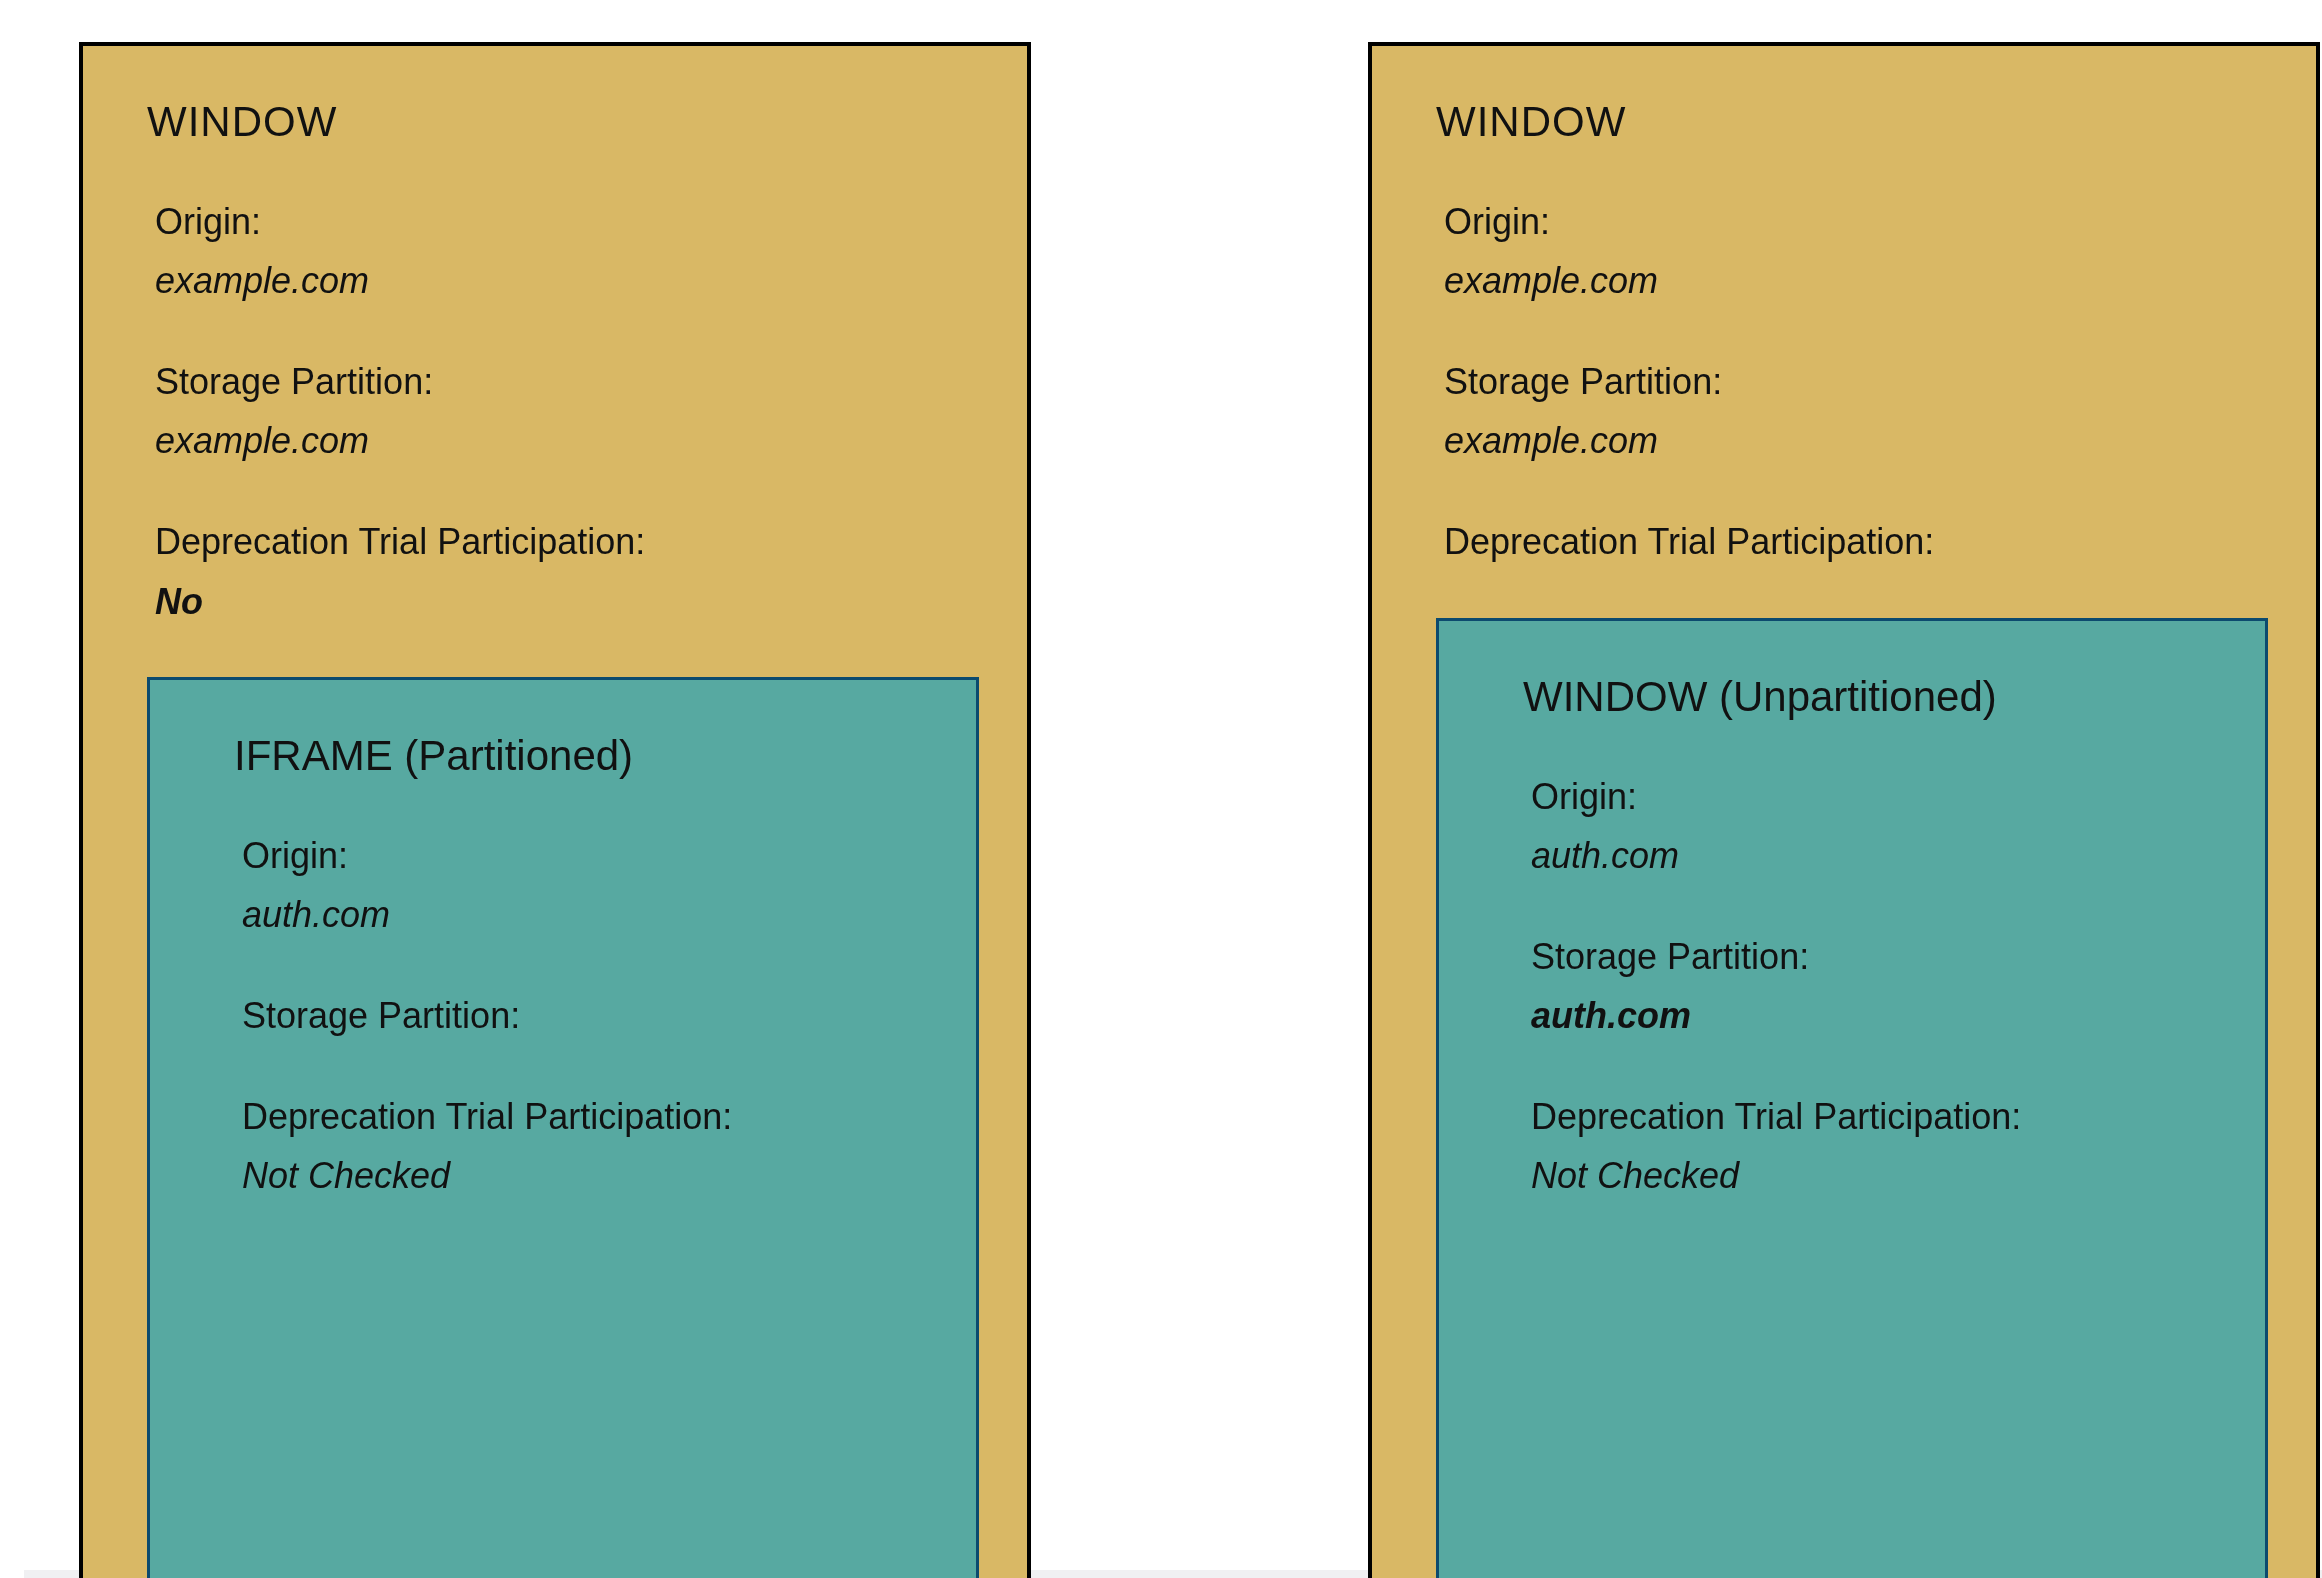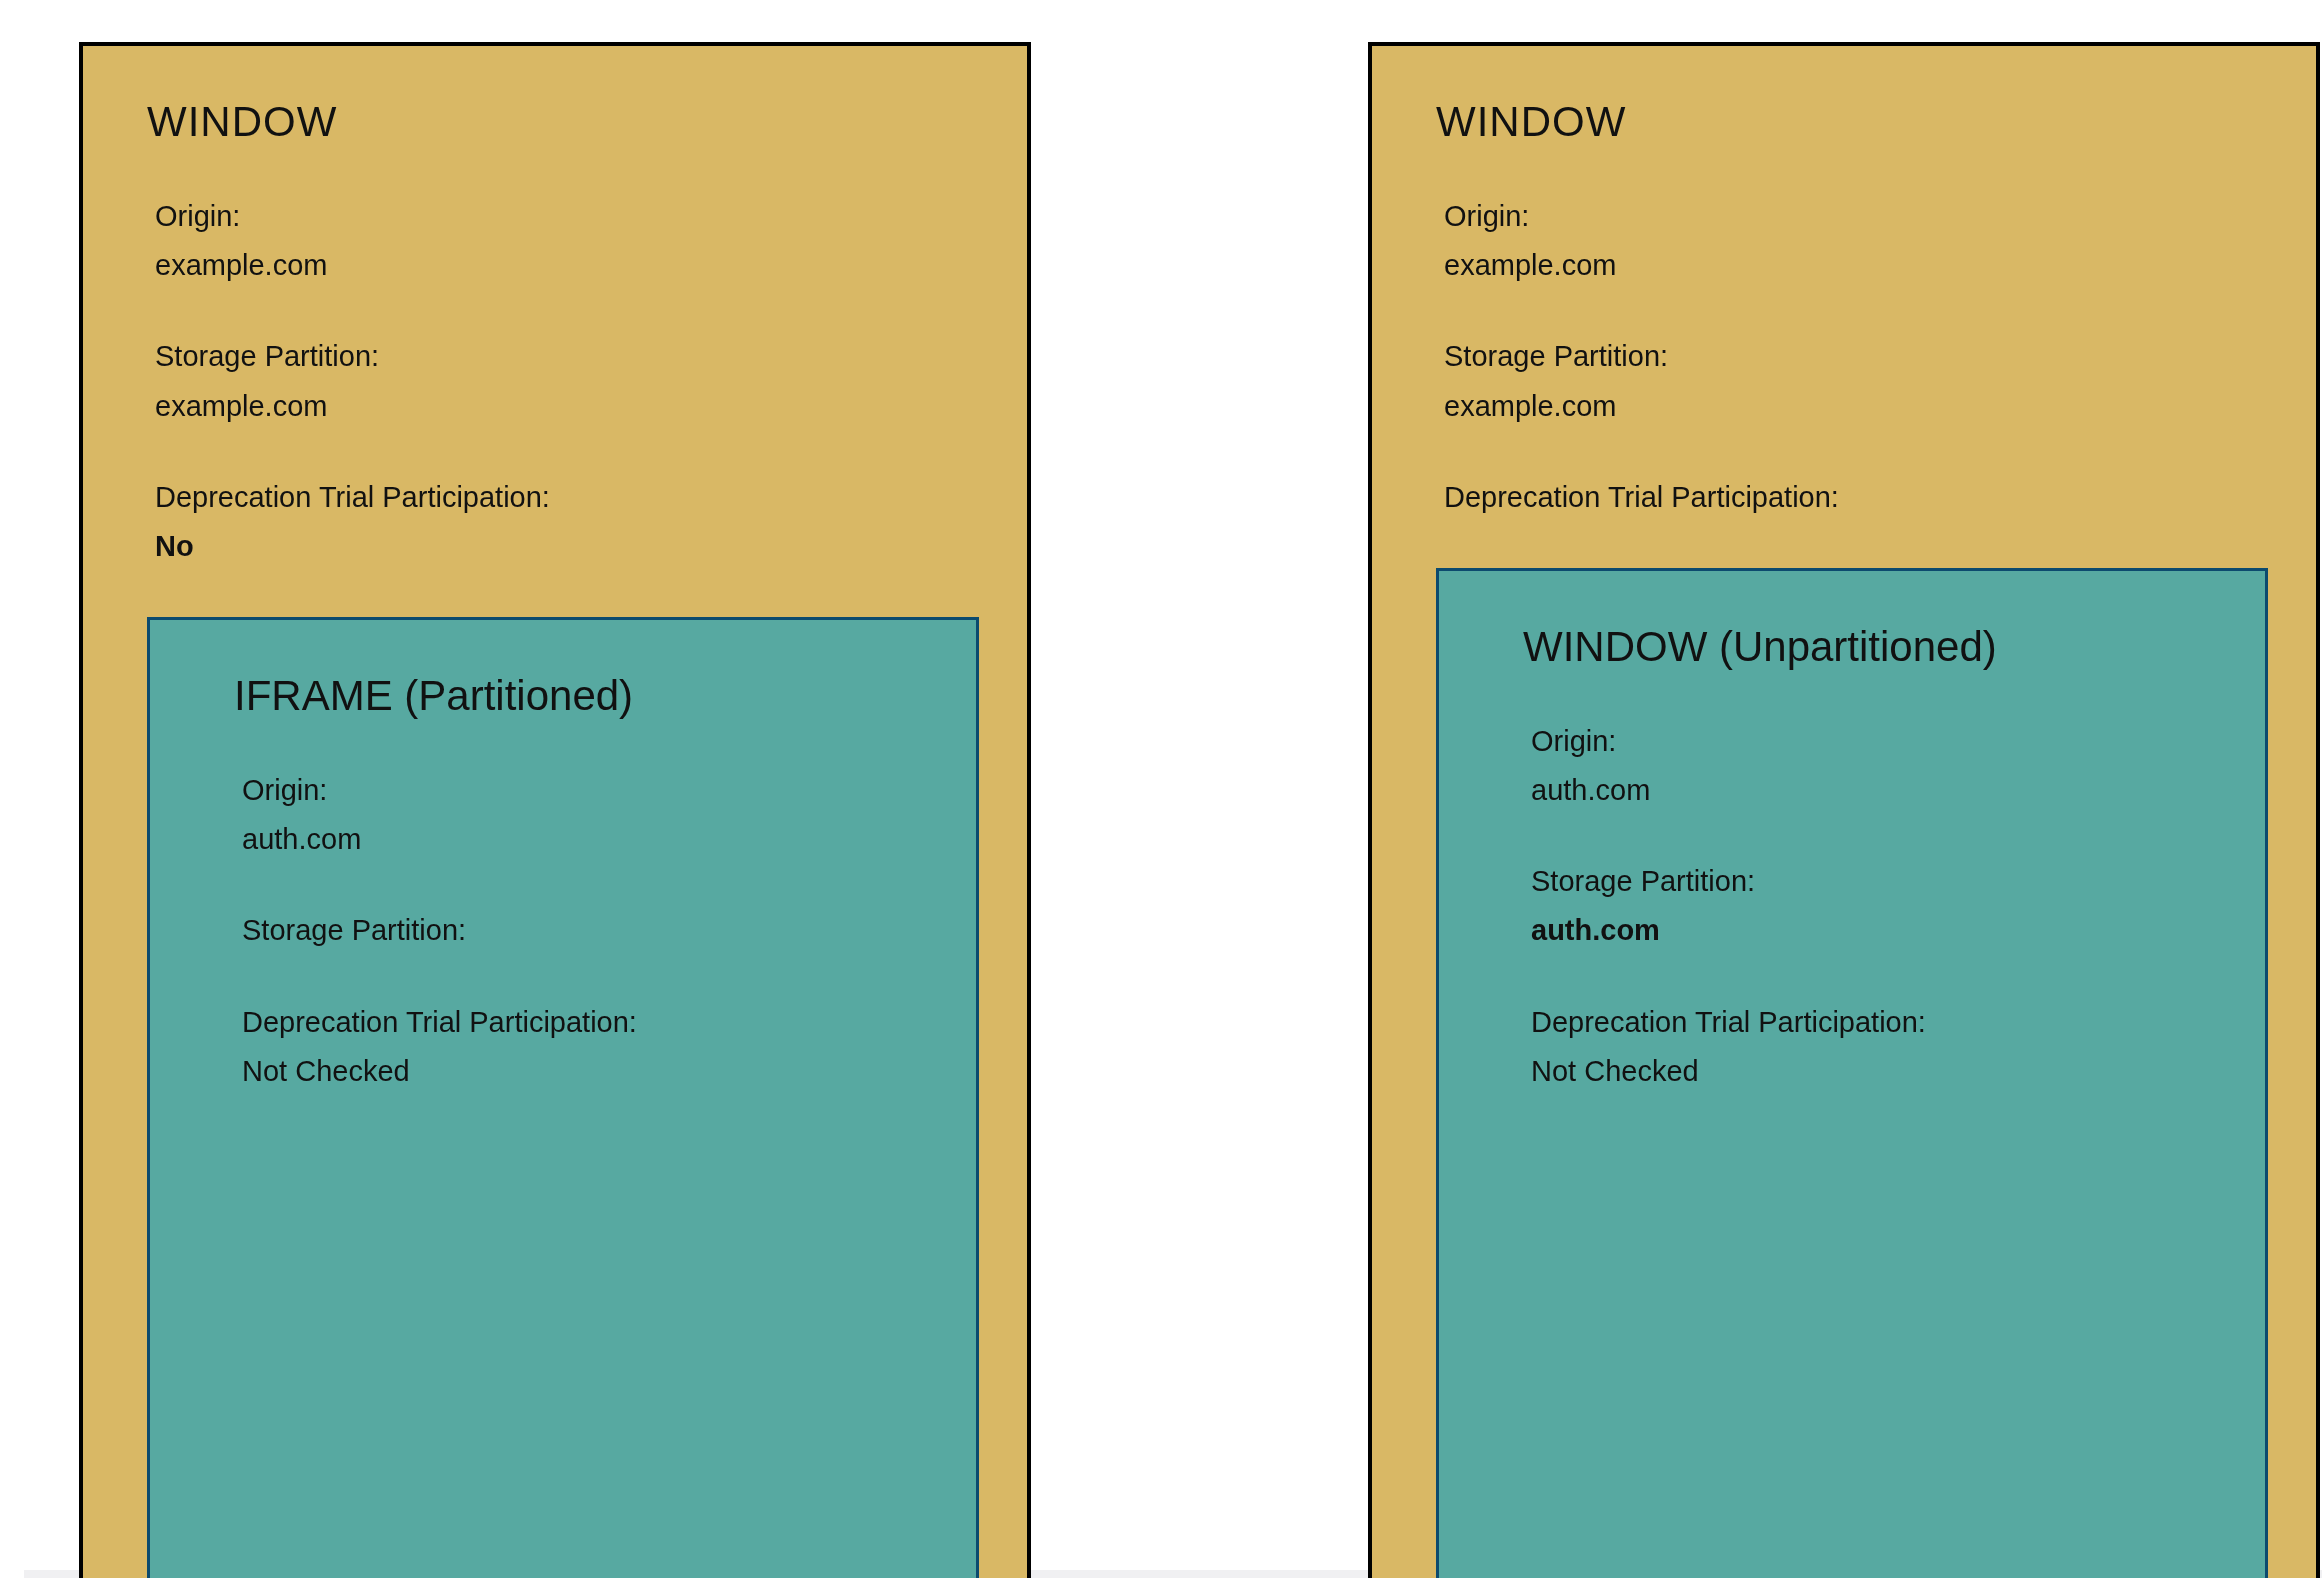--- a/index.html
+++ b/index.html
@@ -34,25 +34,25 @@
   .panel-right { left: 1344px; }
 
   .panel-title {
     font-size: 42px;
     font-weight: 400;
     letter-spacing: 1px;
   }
 
   .field {
     margin-top: 50px;
-    font-size: 29px;
+    font-size: 36px;
     line-height: 1.42;
   }
   .field .label { display: block; }
-  .field .value { display: block; }
+  .field .value { display: block; font-style: italic; }
   .bold { font-weight: 700; }
 
   .iframe-box {
     margin-top: 50px;
     width: 100%;
     height: 1030px;
     background: var(--iframe-bg, #57a9a1);
     border: 3px solid #0c4a6e;
     padding: 44px 56px 40px 76px;
   }

